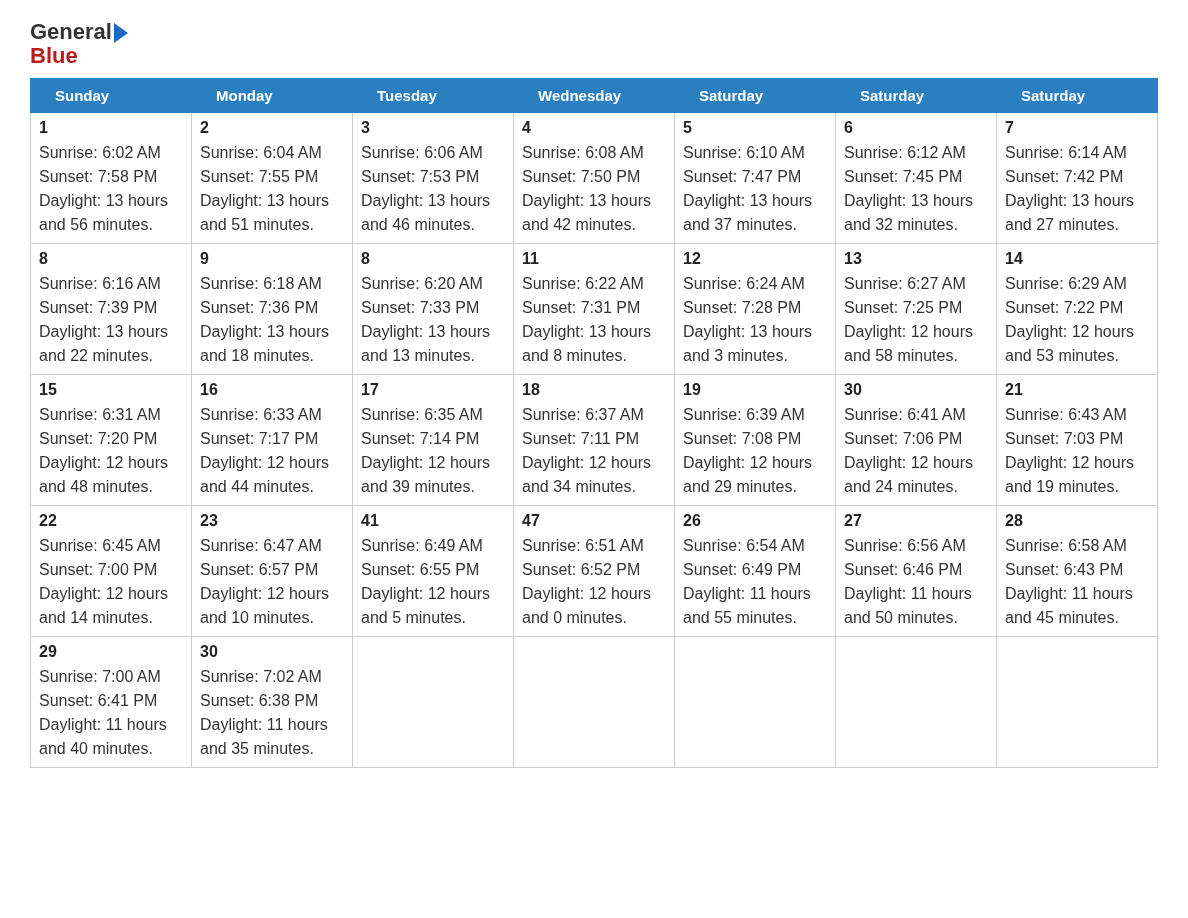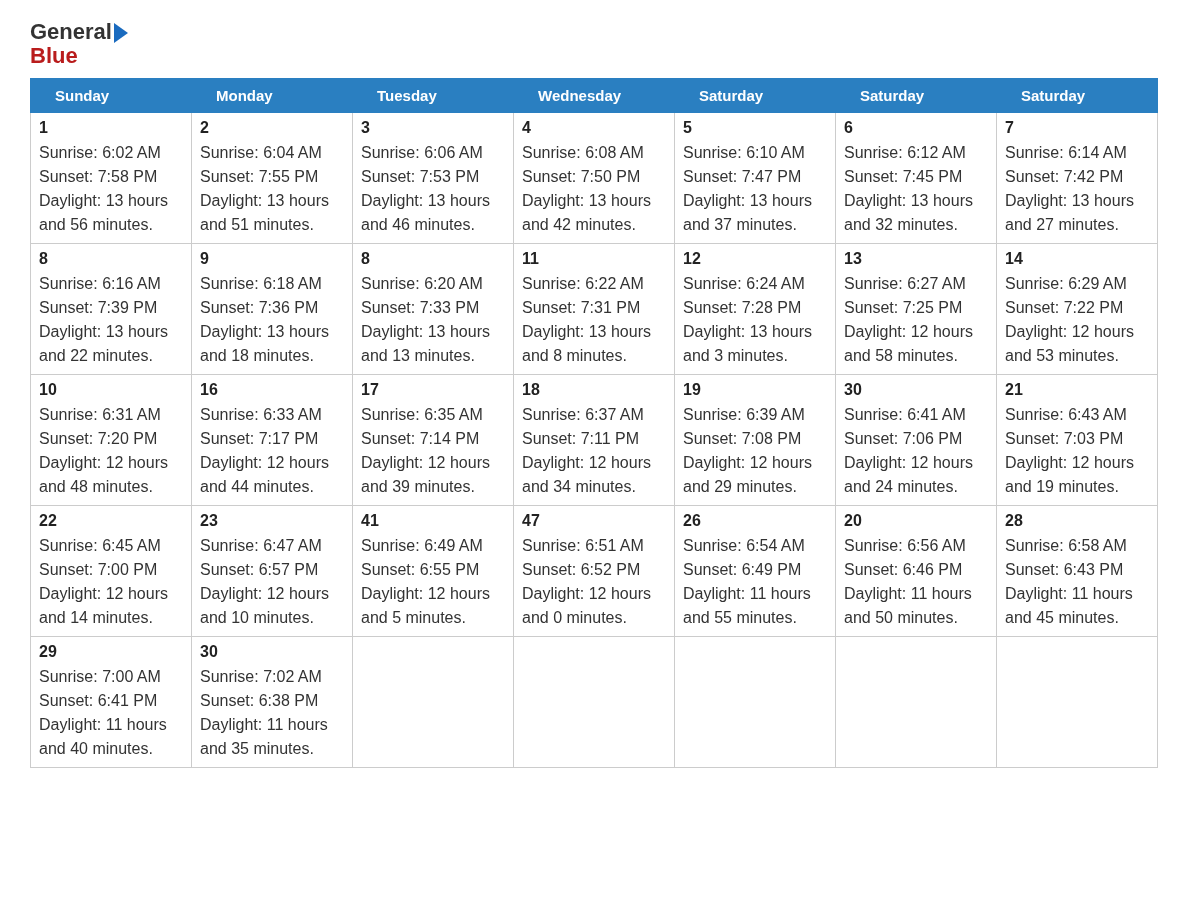--- a/index.html
+++ b/index.html
@@ -178,21 +178,21 @@
         <span class="day-num">13</span>
         <span class="day-info">Sunrise: 6:27 AM<br>Sunset: 7:25 PM<br>Daylight: 12 hours and 58 minutes.</span>
       </td>
         <td>
         <span class="day-num">14</span>
         <span class="day-info">Sunrise: 6:29 AM<br>Sunset: 7:22 PM<br>Daylight: 12 hours and 53 minutes.</span>
       </td>
       </tr>
       <tr>
         <td>
-        <span class="day-num">10</span>
+        <span class="day-num">15</span>
         <span class="day-info">Sunrise: 6:31 AM<br>Sunset: 7:20 PM<br>Daylight: 12 hours and 48 minutes.</span>
       </td>
         <td>
         <span class="day-num">16</span>
         <span class="day-info">Sunrise: 6:33 AM<br>Sunset: 7:17 PM<br>Daylight: 12 hours and 44 minutes.</span>
       </td>
         <td>
         <span class="day-num">17</span>
         <span class="day-info">Sunrise: 6:35 AM<br>Sunset: 7:14 PM<br>Daylight: 12 hours and 39 minutes.</span>
       </td>
@@ -228,21 +228,21 @@
       </td>
         <td>
         <span class="day-num">47</span>
         <span class="day-info">Sunrise: 6:51 AM<br>Sunset: 6:52 PM<br>Daylight: 12 hours and 0 minutes.</span>
       </td>
         <td>
         <span class="day-num">26</span>
         <span class="day-info">Sunrise: 6:54 AM<br>Sunset: 6:49 PM<br>Daylight: 11 hours and 55 minutes.</span>
       </td>
         <td>
-        <span class="day-num">20</span>
+        <span class="day-num">27</span>
         <span class="day-info">Sunrise: 6:56 AM<br>Sunset: 6:46 PM<br>Daylight: 11 hours and 50 minutes.</span>
       </td>
         <td>
         <span class="day-num">28</span>
         <span class="day-info">Sunrise: 6:58 AM<br>Sunset: 6:43 PM<br>Daylight: 11 hours and 45 minutes.</span>
       </td>
       </tr>
       <tr>
         <td>
         <span class="day-num">29</span>

